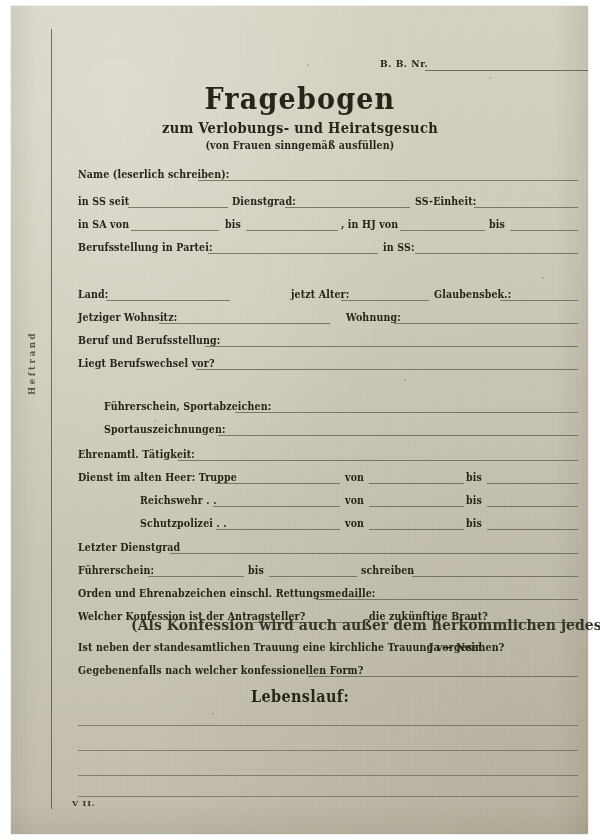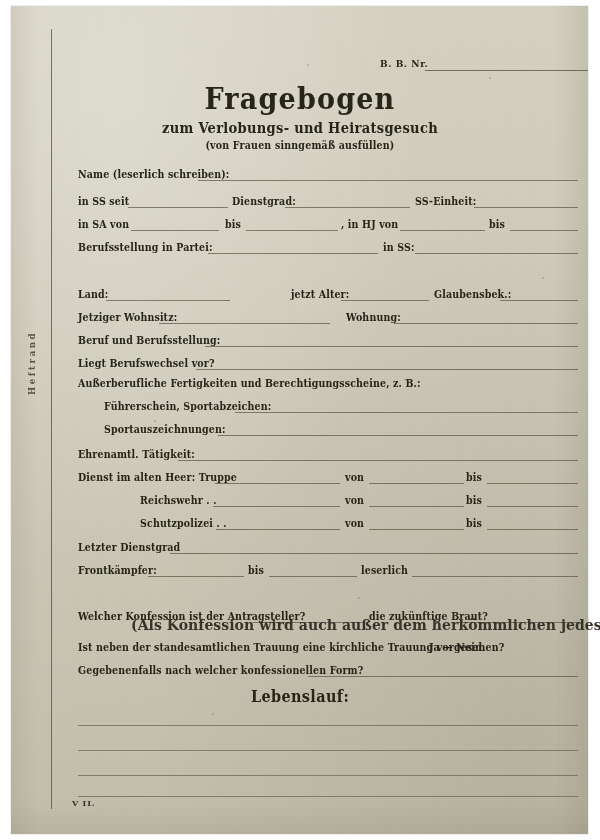--- a/index.html
+++ b/index.html
@@ -292,23 +292,20 @@
     <div class="row" style="top:334px">
       <span class="lbl" style="left:78px">Beruf und Berufsstellung:</span>
       <span class="fill" style="left:205px; width:373px"></span>
     </div>
 
     <div class="row" style="top:357px">
       <span class="lbl" style="left:78px">Liegt Berufswechsel vor?</span>
       <span class="fill" style="left:196px; width:382px"></span>
     </div>
 
-    <div class="row" style="top:377px">
-      <span class="lbl" style="left:78px">Außerberufliche Fertigkeiten und Berechtigungsscheine, z. B.:</span>
-    </div>
 
     <div class="row" style="top:400px">
       <span class="lbl" style="left:104px">Führerschein, Sportabzeichen:</span>
       <span class="fill" style="left:235px; width:343px"></span>
     </div>
 
     <div class="row" style="top:423px">
       <span class="lbl" style="left:104px">Sportauszeichnungen:</span>
       <span class="fill" style="left:218px; width:360px"></span>
     </div>
@@ -344,28 +341,32 @@
       <span class="lbl" style="left:466px">bis</span>
       <span class="fill" style="left:487px; width:91px"></span>
     </div>
 
     <div class="row" style="top:541px">
       <span class="lbl" style="left:78px">Letzter Dienstgrad</span>
       <span class="fill" style="left:170px; width:408px"></span>
     </div>
 
     <div class="row" style="top:564px">
-      <span class="lbl" style="left:78px">Frontkämpfer:</span>
+      <span class="lbl" style="left:78px">Führerschein:</span>
       <span class="fill" style="left:148px; width:96px"></span>
       <span class="lbl" style="left:248px">bis</span>
       <span class="fill" style="left:269px; width:88px"></span>
-      <span class="lbl" style="left:361px">leserlich</span>
+      <span class="lbl" style="left:361px">schreiben</span>
       <span class="fill" style="left:412px; width:166px"></span>
     </div>
 
+    <div class="row" style="top:587px">
+      <span class="lbl" style="left:78px">Orden und Ehrenabzeichen einschl. Rettungsmedaille:</span>
+      <span class="fill" style="left:316px; width:262px"></span>
+    </div>
 
     <div class="row" style="top:610px">
       <span class="lbl" style="left:78px">Welcher Konfession ist der Antragsteller?</span>
       <span class="fill" style="left:253px; width:112px"></span>
       <span class="lbl" style="left:369px">die zukünftige Braut?</span>
       <span class="fill" style="left:458px; width:120px"></span>
     </div>
 
     <div class="tiny" style="left:131px; top:617px">(Als Konfession wird auch außer dem herkömmlichen jedes andere gottgläubige Bekenntnis angesehen.)</div>
 

